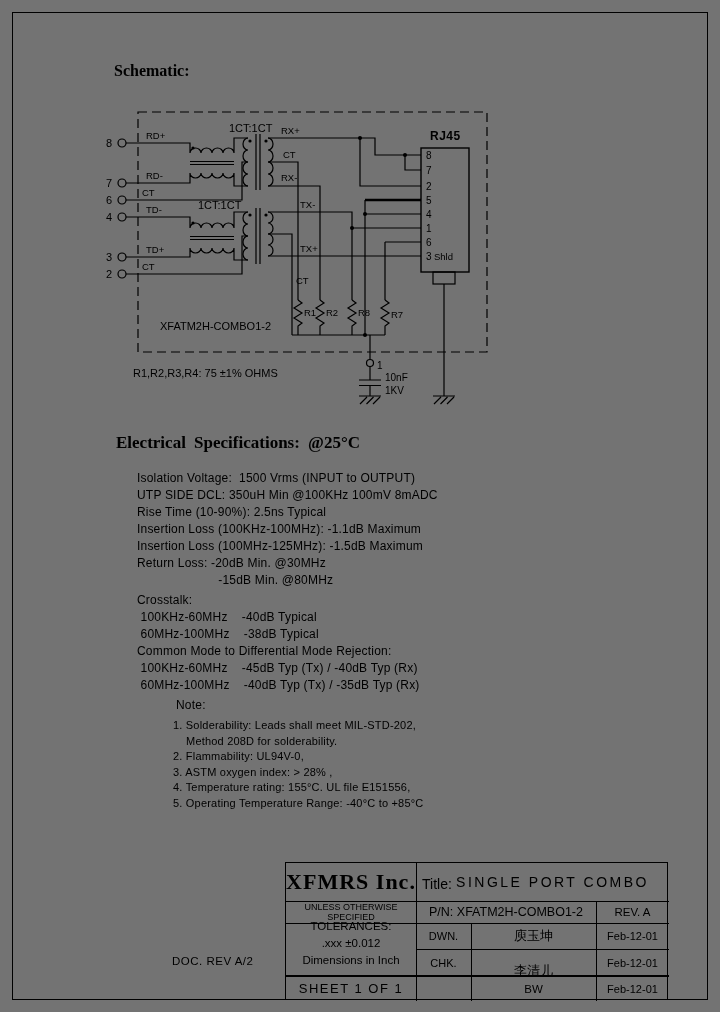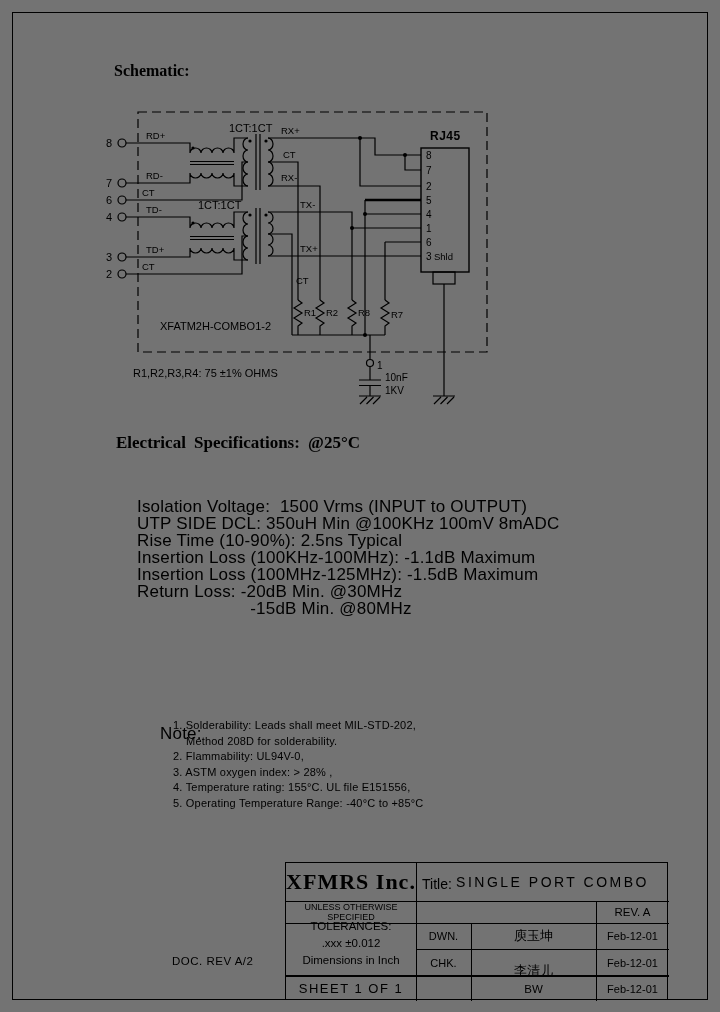--- a/index.html
+++ b/index.html
@@ -3,21 +3,21 @@
 <meta charset="utf-8">
 <style>
   html,body{margin:0;padding:0;background:#fff;}
   .page{position:relative;width:720px;height:1012px;background:#737373;color:#000;
         font-family:"Liberation Sans",sans-serif;overflow:hidden;}
   .page-border{position:absolute;left:12px;top:12px;width:696px;height:988px;
         box-sizing:border-box;border:1.5px solid #000;}
   .abs{position:absolute;}
   .serifh{font-family:"Liberation Serif",serif;font-weight:bold;}
   .pre{white-space:pre;}
-  .speclines{font-size:17px;line-height:17px;letter-spacing:0.2px;margin-top:28px;}
+  .speclines{font-size:12px;line-height:17px;letter-spacing:0.2px;}
   .notelines{font-size:11px;line-height:15.5px;letter-spacing:0.2px;}
   svg text{font-family:"Liberation Sans",sans-serif;fill:#000;}
   .t9{font-size:9.5px;}
   .t10{font-size:10px;}
   .t11{font-size:11px;}
   .trj{font-size:12px;font-weight:bold;letter-spacing:0.5px;}
   
   .tb{position:absolute;left:285px;top:862px;width:383px;height:138px;
       box-sizing:border-box;border:1.5px solid #000;}
   .tb .hline,.tb .vline{position:absolute;background:#000;}
@@ -177,22 +177,28 @@
   <div class="abs serifh" style="left:116px;top:433px;font-size:17px;word-spacing:4px;">Electrical  Specifications: @25°C</div>
 
   <div class="abs pre speclines" style="left:137px;top:470px;">Isolation Voltage:  1500 Vrms (INPUT to OUTPUT)
 UTP SIDE DCL: 350uH Min @100KHz 100mV 8mADC
 Rise Time (10-90%): 2.5ns Typical
 Insertion Loss (100KHz-100MHz): -1.1dB Maximum
 Insertion Loss (100MHz-125MHz): -1.5dB Maximum
 Return Loss: -20dB Min. @30MHz
                        -15dB Min. @80MHz</div>
 
-
-  <div class="abs speclines" style="left:160px;top:697px;text-align:center;">Note:</div>
+  <div class="abs pre speclines" style="left:137px;top:592px;">Crosstalk:
+ 100KHz-60MHz    -40dB Typical
+ 60MHz-100MHz    -38dB Typical
+Common Mode to Differential Mode Rejection:
+ 100KHz-60MHz    -45dB Typ (Tx) / -40dB Typ (Rx)
+ 60MHz-100MHz    -40dB Typ (Tx) / -35dB Typ (Rx)</div>
+
+  <div class="abs speclines" style="left:176px;top:697px;text-align:center;">Note:</div>
   <div class="abs pre notelines" style="left:173px;top:718px;">1. Solderability: Leads shall meet MIL-STD-202,
     Method 208D for solderability.
 2. Flammability: UL94V-0,
 3. ASTM oxygen index: &gt; 28% ,
 4. Temperature rating: 155°C. UL file E151556,
 5. Operating Temperature Range: -40°C to +85°C</div>
 
   <div class="abs" style="left:172px;top:955px;font-size:11.5px;letter-spacing:0.5px;">DOC. REV A/2</div>
 
   <div class="tb">
@@ -203,20 +209,21 @@
     <div class="hline" style="left:0;top:38px;width:383px;height:1px;"></div>
     <div class="hline" style="left:0;top:60px;width:383px;height:1px;"></div>
     <div class="hline" style="left:130px;top:86px;width:253px;height:1px;"></div>
     <div class="hline" style="left:0;top:112px;width:383px;height:2px;"></div>
 
     <div class="txt serifh" style="left:0;top:0;width:130px;height:38px;font-size:22px;letter-spacing:1px;">XFMRS Inc.</div>
     <div class="abs" style="left:136px;top:13px;font-size:14px;">Title:</div>
     <div class="txt" style="left:150px;top:0;width:233px;height:38px;font-size:14px;letter-spacing:2.5px;">SINGLE PORT COMBO</div>
 
     <div class="txt" style="left:0;top:38px;width:130px;height:22px;font-size:9px;">UNLESS OTHERWISE SPECIFIED</div>
+    <div class="txt" style="left:130px;top:38px;width:180px;height:22px;font-size:12.5px;">P/N: XFATM2H-COMBO1-2</div>
     <div class="txt" style="left:310px;top:38px;width:73px;height:22px;font-size:11.5px;">REV. A</div>
 
     <div class="txt" style="left:0;top:60px;width:130px;height:40px;font-size:11.5px;flex-direction:column;line-height:17px;">
       <span>TOLERANCES:</span>
       <span>.xxx ±0.012</span>
       <span>Dimensions in Inch</span>
     </div>
     <div class="txt" style="left:0;top:113px;width:130px;height:25px;font-size:13px;letter-spacing:1.5px;">SHEET 1 OF 1</div>
 
     <div>

